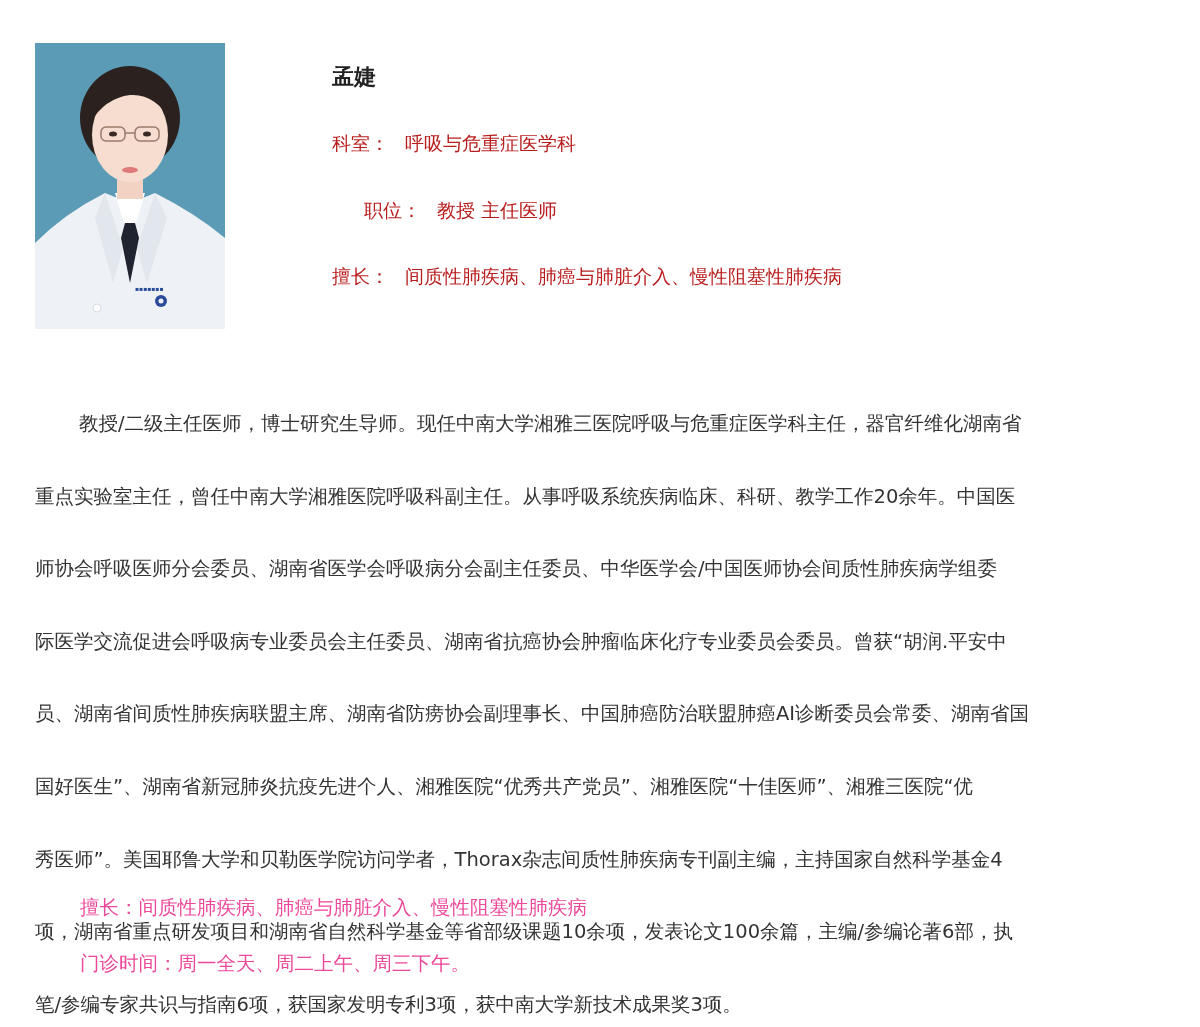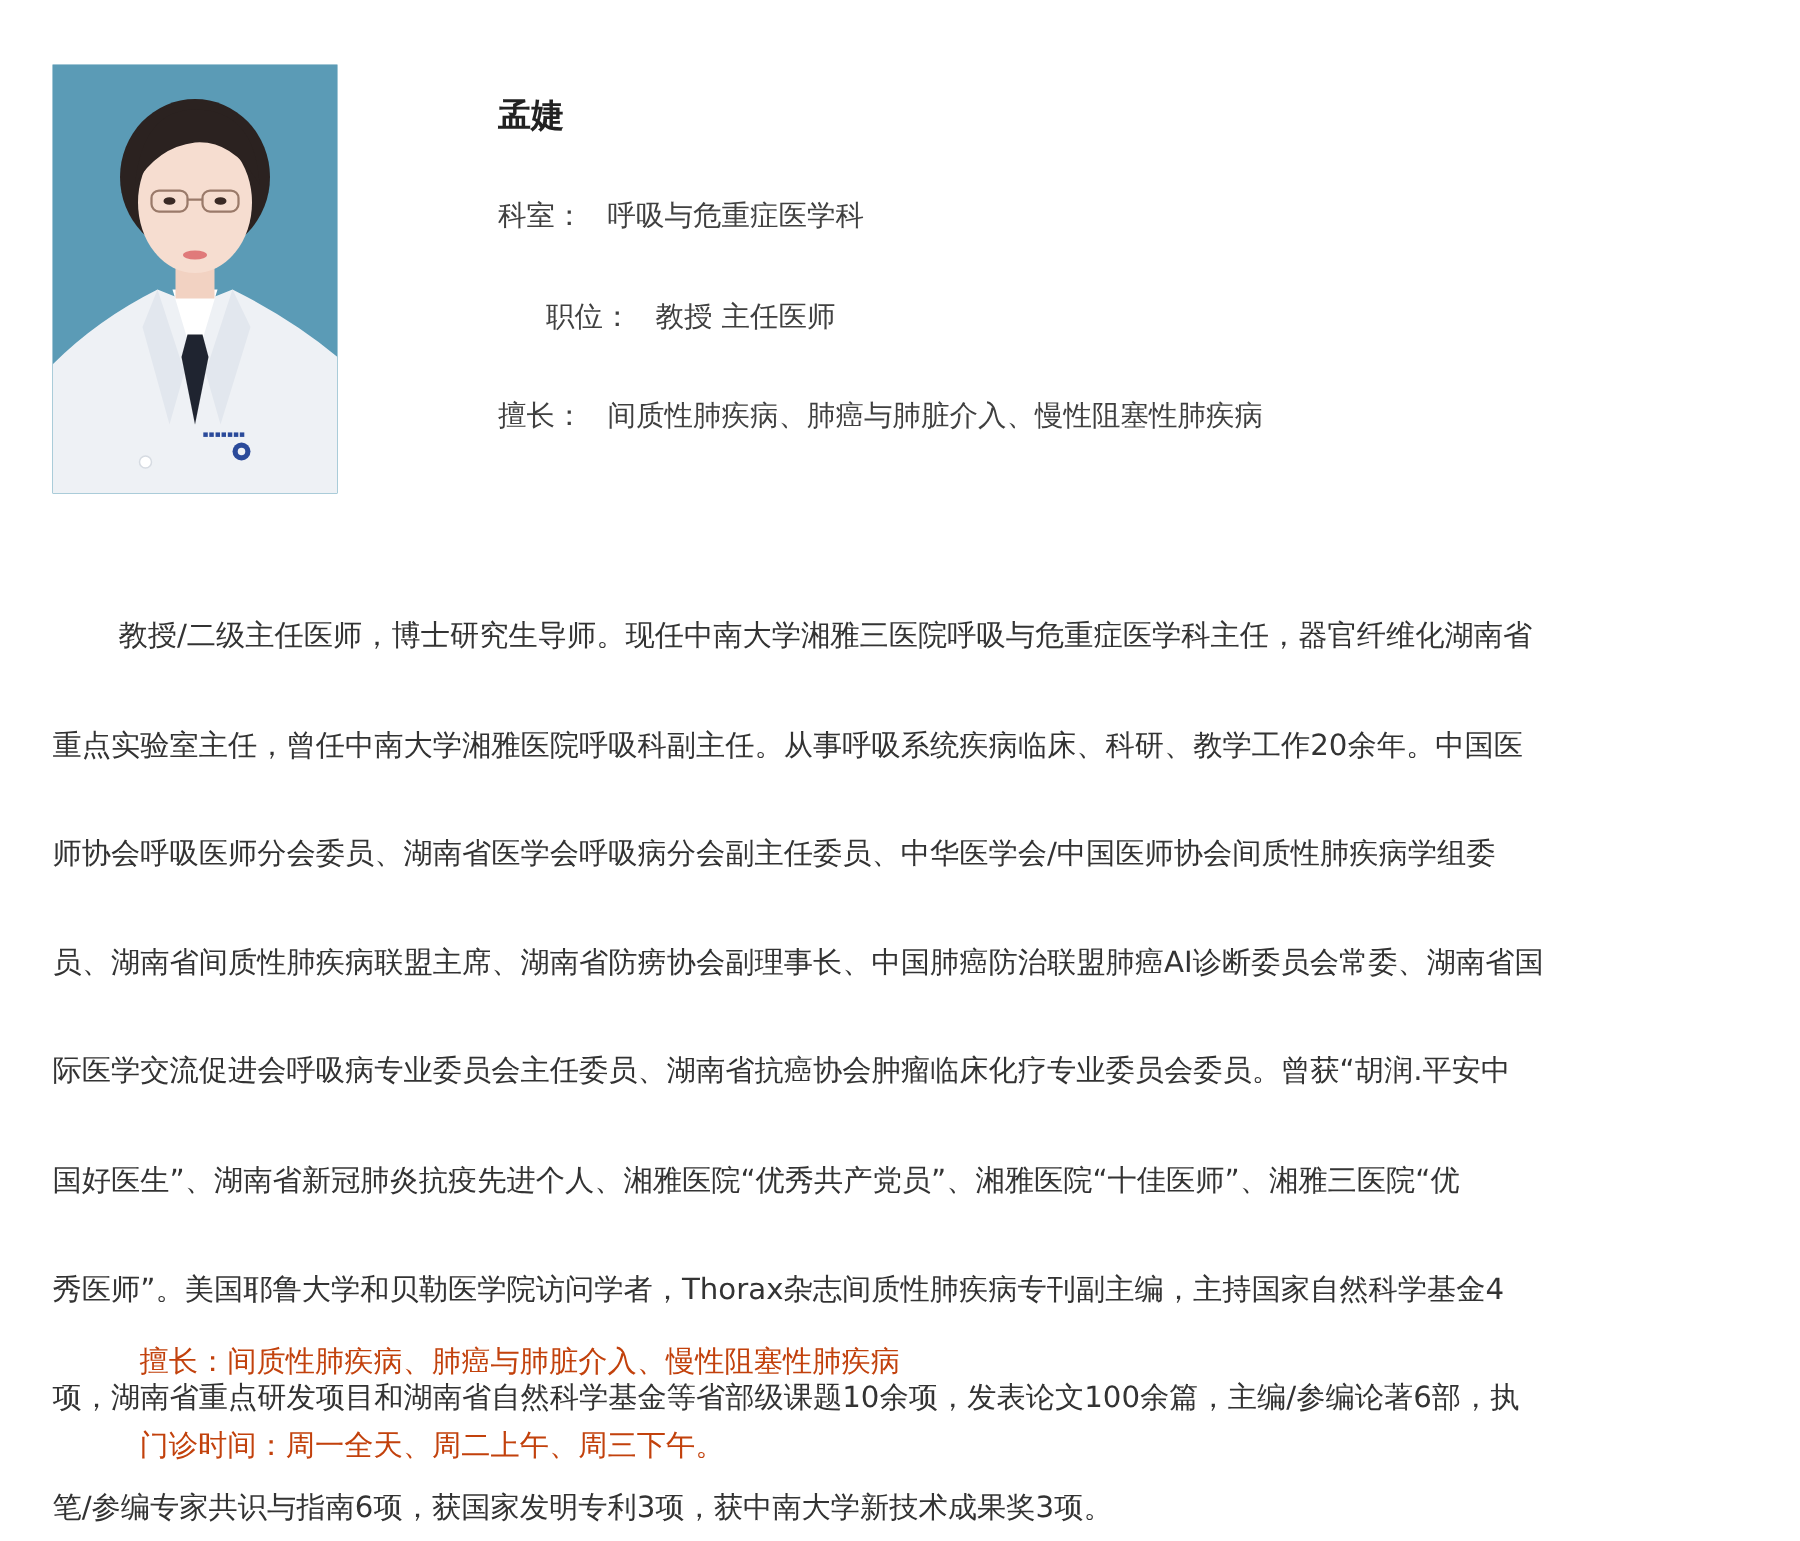--- a/index.html
+++ b/index.html
@@ -44,21 +44,21 @@
       font-size: 22px;
       font-weight: bold;
       color: #222222;
       white-space: nowrap;
     }
     .info-row {
       position: absolute;
       left: 0;
       font-size: 19px;
       white-space: nowrap;
-      color: #404040;
+      color: #b91c1c;
     }
     .info-row .label {
       display: inline-block;
       width: 73px;
     }
     .row-dept { top: 71px; }
     .row-title { top: 138px; margin-left: 32px; }
     .row-specialty { top: 204px; }
 
     .bio {
@@ -71,24 +71,24 @@
       height: 55.6px;
       line-height: 34px;
       font-size: 19.5px;
       white-space: nowrap;
       color: #333333;
       margin-top: 17px;
     }
     .bio-line.indent { padding-left: 44px; }
     .bio-extra {
       position: absolute;
-      left: 93px;
+      left: 80px;
       font-size: 19.5px;
       white-space: nowrap;
-      color: #c2410c;
+      color: #ec4899;
     }
     .extra-specialty { top: 894px; }
     .extra-clinic { top: 950px; }
   </style>
 </head>
 <body>
 
 <div class="profile-header">
   <div class="photo">
     <svg width="190" height="286" viewBox="0 0 190 286">
@@ -142,22 +142,22 @@
     <div class="info-row row-specialty">
       <span class="label">擅长：</span><span>间质性肺疾病、肺癌与肺脏介入、慢性阻塞性肺疾病</span>
     </div>
   </div>
 </div>
 
 <div class="bio">
   <div class="bio-line indent">教授/二级主任医师，博士研究生导师。现任中南大学湘雅三医院呼吸与危重症医学科主任，器官纤维化湖南省</div>
   <div class="bio-line">重点实验室主任，曾任中南大学湘雅医院呼吸科副主任。从事呼吸系统疾病临床、科研、教学工作20余年。中国医</div>
   <div class="bio-line">师协会呼吸医师分会委员、湖南省医学会呼吸病分会副主任委员、中华医学会/中国医师协会间质性肺疾病学组委</div>
+  <div class="bio-line">际医学交流促进会呼吸病专业委员会主任委员、湖南省抗癌协会肿瘤临床化疗专业委员会委员。曾获“胡润.平安中</div>
   <div class="bio-line">员、湖南省间质性肺疾病联盟主席、湖南省防痨协会副理事长、中国肺癌防治联盟肺癌AI诊断委员会常委、湖南省国</div>
-  <div class="bio-line">际医学交流促进会呼吸病专业委员会主任委员、湖南省抗癌协会肿瘤临床化疗专业委员会委员。曾获“胡润.平安中</div>
   <div class="bio-line">国好医生”、湖南省新冠肺炎抗疫先进个人、湘雅医院“优秀共产党员”、湘雅医院“十佳医师”、湘雅三医院“优</div>
   <div class="bio-line">秀医师”。美国耶鲁大学和贝勒医学院访问学者，Thorax杂志间质性肺疾病专刊副主编，主持国家自然科学基金4</div>
   <div class="bio-line">项，湖南省重点研发项目和湖南省自然科学基金等省部级课题10余项，发表论文100余篇，主编/参编论著6部，执</div>
   <div class="bio-line">笔/参编专家共识与指南6项，获国家发明专利3项，获中南大学新技术成果奖3项。</div>
 </div>
 
 <div class="bio-extra extra-specialty">擅长：间质性肺疾病、肺癌与肺脏介入、慢性阻塞性肺疾病</div>
 <div class="bio-extra extra-clinic">门诊时间：周一全天、周二上午、周三下午。</div>
 
 </body></html>

